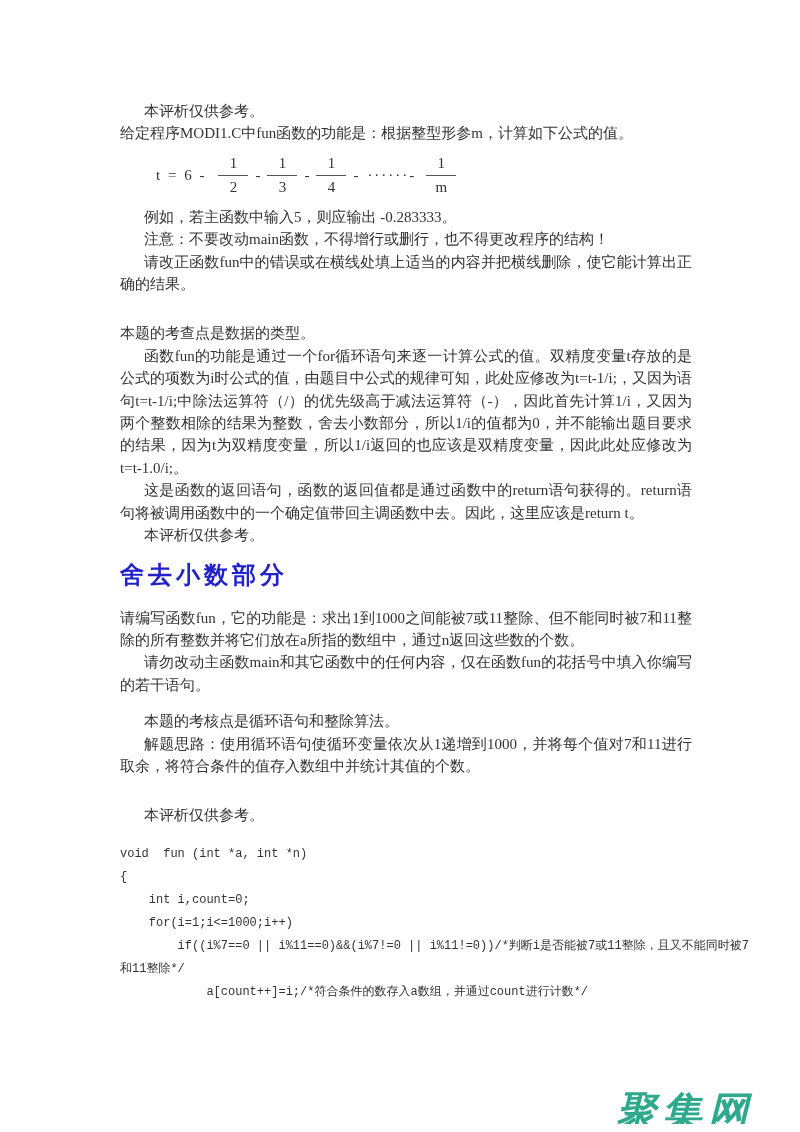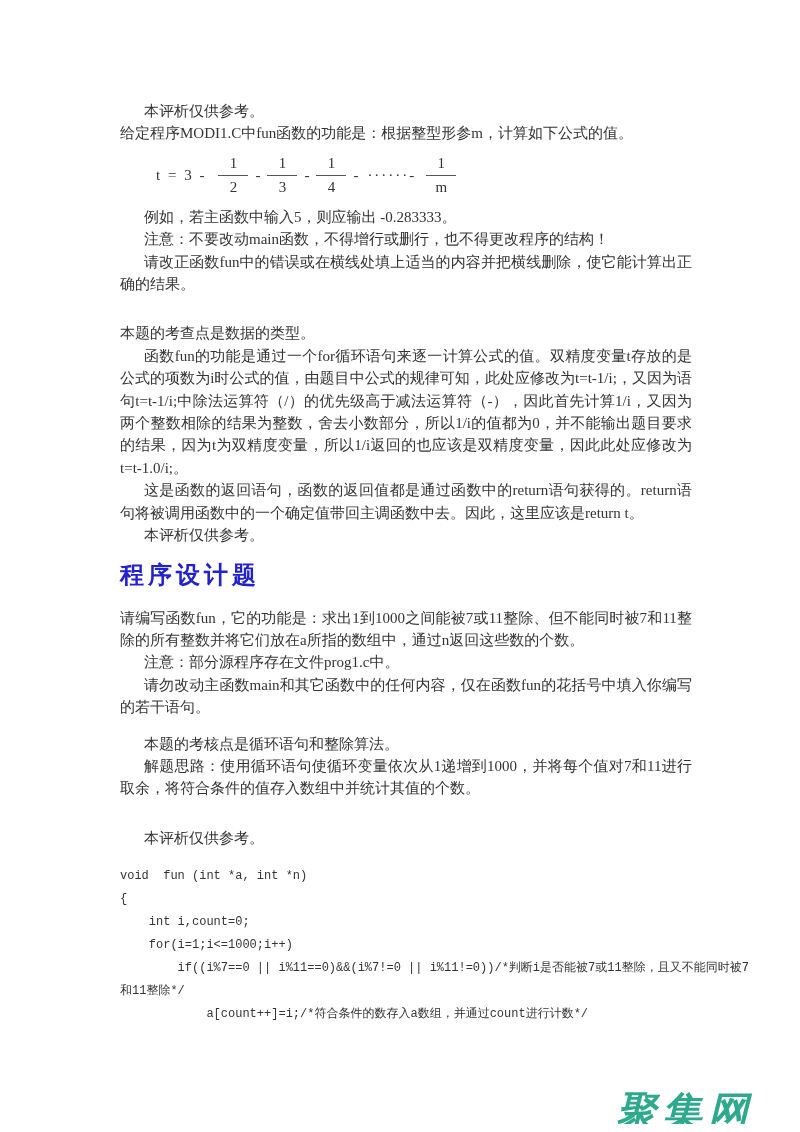--- a/index.html
+++ b/index.html
@@ -90,21 +90,21 @@
 
 <div class="page">
   <div class="content">
 
     <p class="para indent">本评析仅供参考。</p>
 
 
     <p class="para">给定程序MODI1.C中fun函数的功能是：根据整型形参m，计算如下公式的值。</p>
 
     <div class="formula">
-      <span class="f-lead">t = 3 -</span>
+      <span class="f-lead">t = 6 -</span>
       <span class="frac">
         <span>1</span>
         <span class="bar"></span>
         <span>2</span>
       </span>
       <span class="f-minus">-</span>
       <span class="frac">
         <span>1</span>
         <span class="bar"></span>
         <span>3</span>
@@ -125,24 +125,23 @@
     </div>
 
     <p class="para indent">例如，若主函数中输入5，则应输出 -0.283333。</p>
     <p class="para indent">注意：不要改动main函数，不得增行或删行，也不得更改程序的结构！</p>
     <p class="para indent">请改正函数fun中的错误或在横线处填上适当的内容并把横线删除，使它能计算出正确的结果。</p>
     <p class="para gap-line">本题的考查点是数据的类型。</p>
     <p class="para indent">函数fun的功能是通过一个for循环语句来逐一计算公式的值。双精度变量t存放的是公式的项数为i时公式的值，由题目中公式的规律可知，此处应修改为t=t-1/i;，又因为语句t=t-1/i;中除法运算符（/）的优先级高于减法运算符（-），因此首先计算1/i，又因为两个整数相除的结果为整数，舍去小数部分，所以1/i的值都为0，并不能输出题目要求的结果，因为t为双精度变量，所以1/i返回的也应该是双精度变量，因此此处应修改为t=t-1.0/i;。</p>
     <p class="para indent">这是函数的返回语句，函数的返回值都是通过函数中的return语句获得的。return语句将被调用函数中的一个确定值带回主调函数中去。因此，这里应该是return t。</p>
     <p class="para indent">本评析仅供参考。</p>
 
-    <h1 class="heading heading2">程序设计题</h1>
+    <h1 class="heading heading2">舍去小数部分</h1>
 
     <p class="para">请编写函数fun，它的功能是：求出1到1000之间能被7或11整除、但不能同时被7和11整除的所有整数并将它们放在a所指的数组中，通过n返回这些数的个数。</p>
-    <p class="para indent">注意：部分源程序存在文件prog1.c中。</p>
     <p class="para indent">请勿改动主函数main和其它函数中的任何内容，仅在函数fun的花括号中填入你编写的若干语句。</p>
     <p class="para indent gap-small">本题的考核点是循环语句和整除算法。</p>
     <p class="para indent">解题思路：使用循环语句使循环变量依次从1递增到1000，并将每个值对7和11进行取余，将符合条件的值存入数组中并统计其值的个数。</p>
     <p class="para indent gap-line">本评析仅供参考。</p>
 
     <div class="code">
       <div class="code-line">void  fun (int *a, int *n)</div>
       <div class="code-line">{</div>
       <div class="code-line">    int i,count=0;</div>
       <div class="code-line">    for(i=1;i&lt;=1000;i++)</div>

